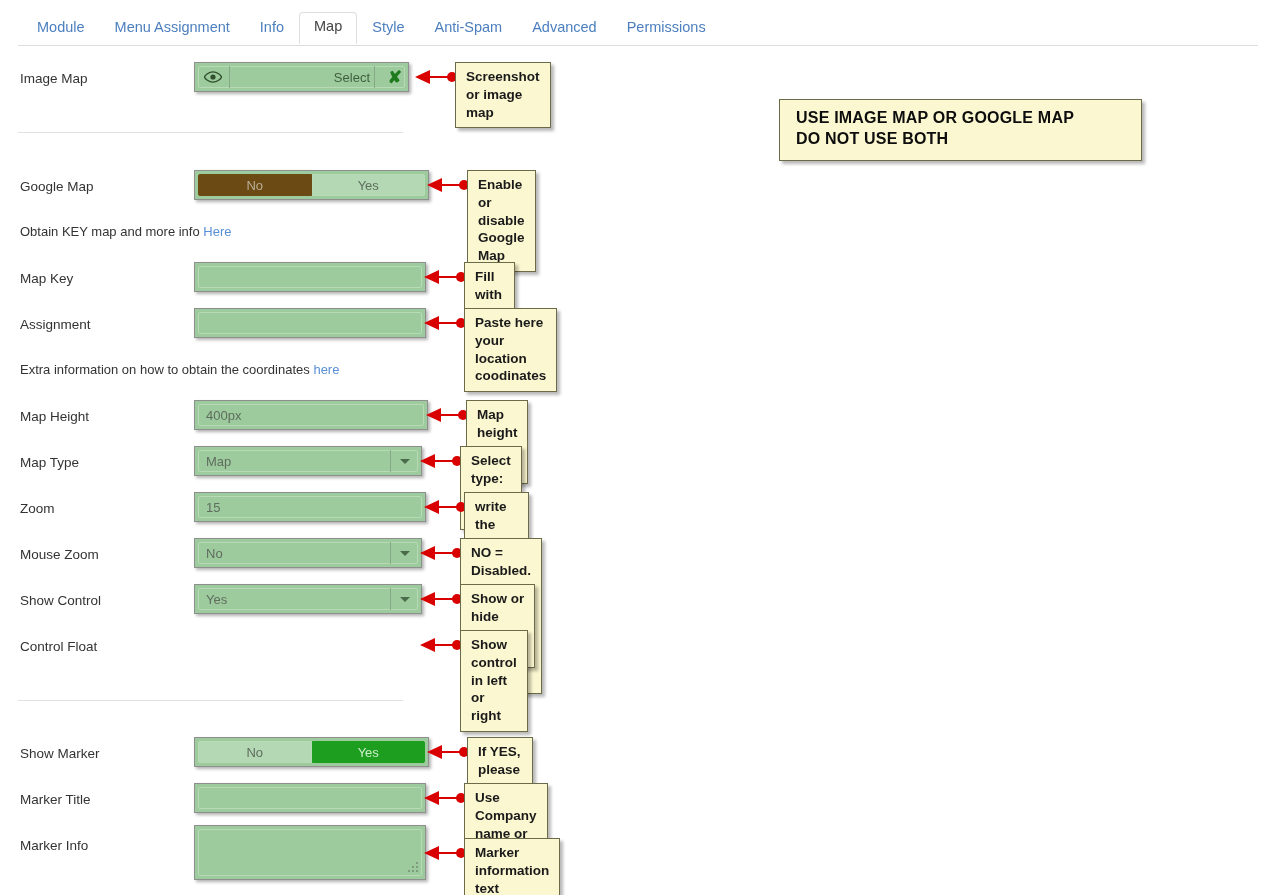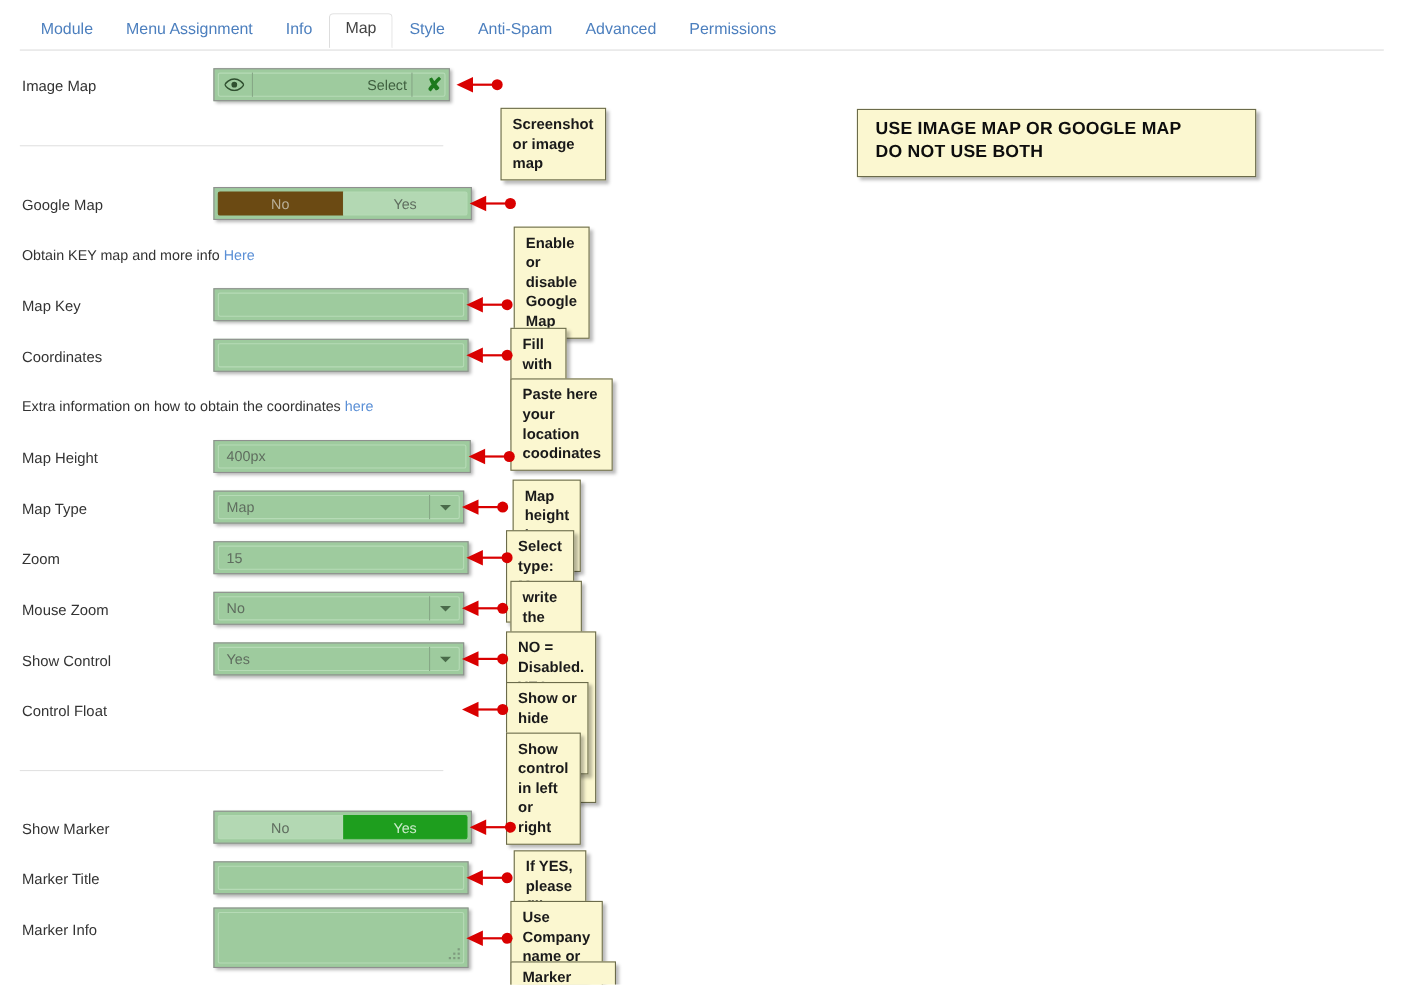--- a/index.html
+++ b/index.html
@@ -143,21 +143,20 @@
     position: absolute; left: 40px; top: 0;
     background: #fbf7d0;
     border: 1px solid #6b6b4a;
     box-shadow: 3px 3px 3px rgba(0,0,0,0.28);
     padding: 5px 10px 6px 10px;
     font-size: 13.5px;
     font-weight: bold;
     color: #1a1a1a;
     white-space: pre-line;
     line-height: 1.32;
-    margin-top: 36px;
   }
   .callout .stem {
     position: absolute; left: 14px; top: 50%; margin-top: -1px;
     height: 2px; background: #d90000; width: 22px;
   }
   .callout .head {
     position: absolute; left: 0; top: 50%; margin-top: -7px;
     width: 0; height: 0;
     border-top: 7px solid transparent;
     border-bottom: 7px solid transparent;
@@ -253,21 +252,21 @@
     <div class="inner"></div>
     <div class="val"></div>
   </div>
   <div class="callout" style="left:424px; top:262px; height:30px;">
     <div class="head"></div>
     <div class="stem"></div>
     <div class="dot"></div>
     <div class="box">Fill with your map KEY</div>
   </div>
 
-  <div class="flabel" style="left:20px; top:317px;">Coordinates</div>
+  <div class="flabel" style="left:20px; top:317px;">Assignment</div>
   <div class="ctl" style="left:194px; top:308px; width:232px; height:30px;">
     <div class="inner"></div>
     <div class="val"></div>
   </div>
   <div class="callout" style="left:424px; top:308px; height:30px;">
     <div class="head"></div>
     <div class="stem"></div>
     <div class="dot"></div>
     <div class="box">Paste here your location coodinates</div>
   </div>

